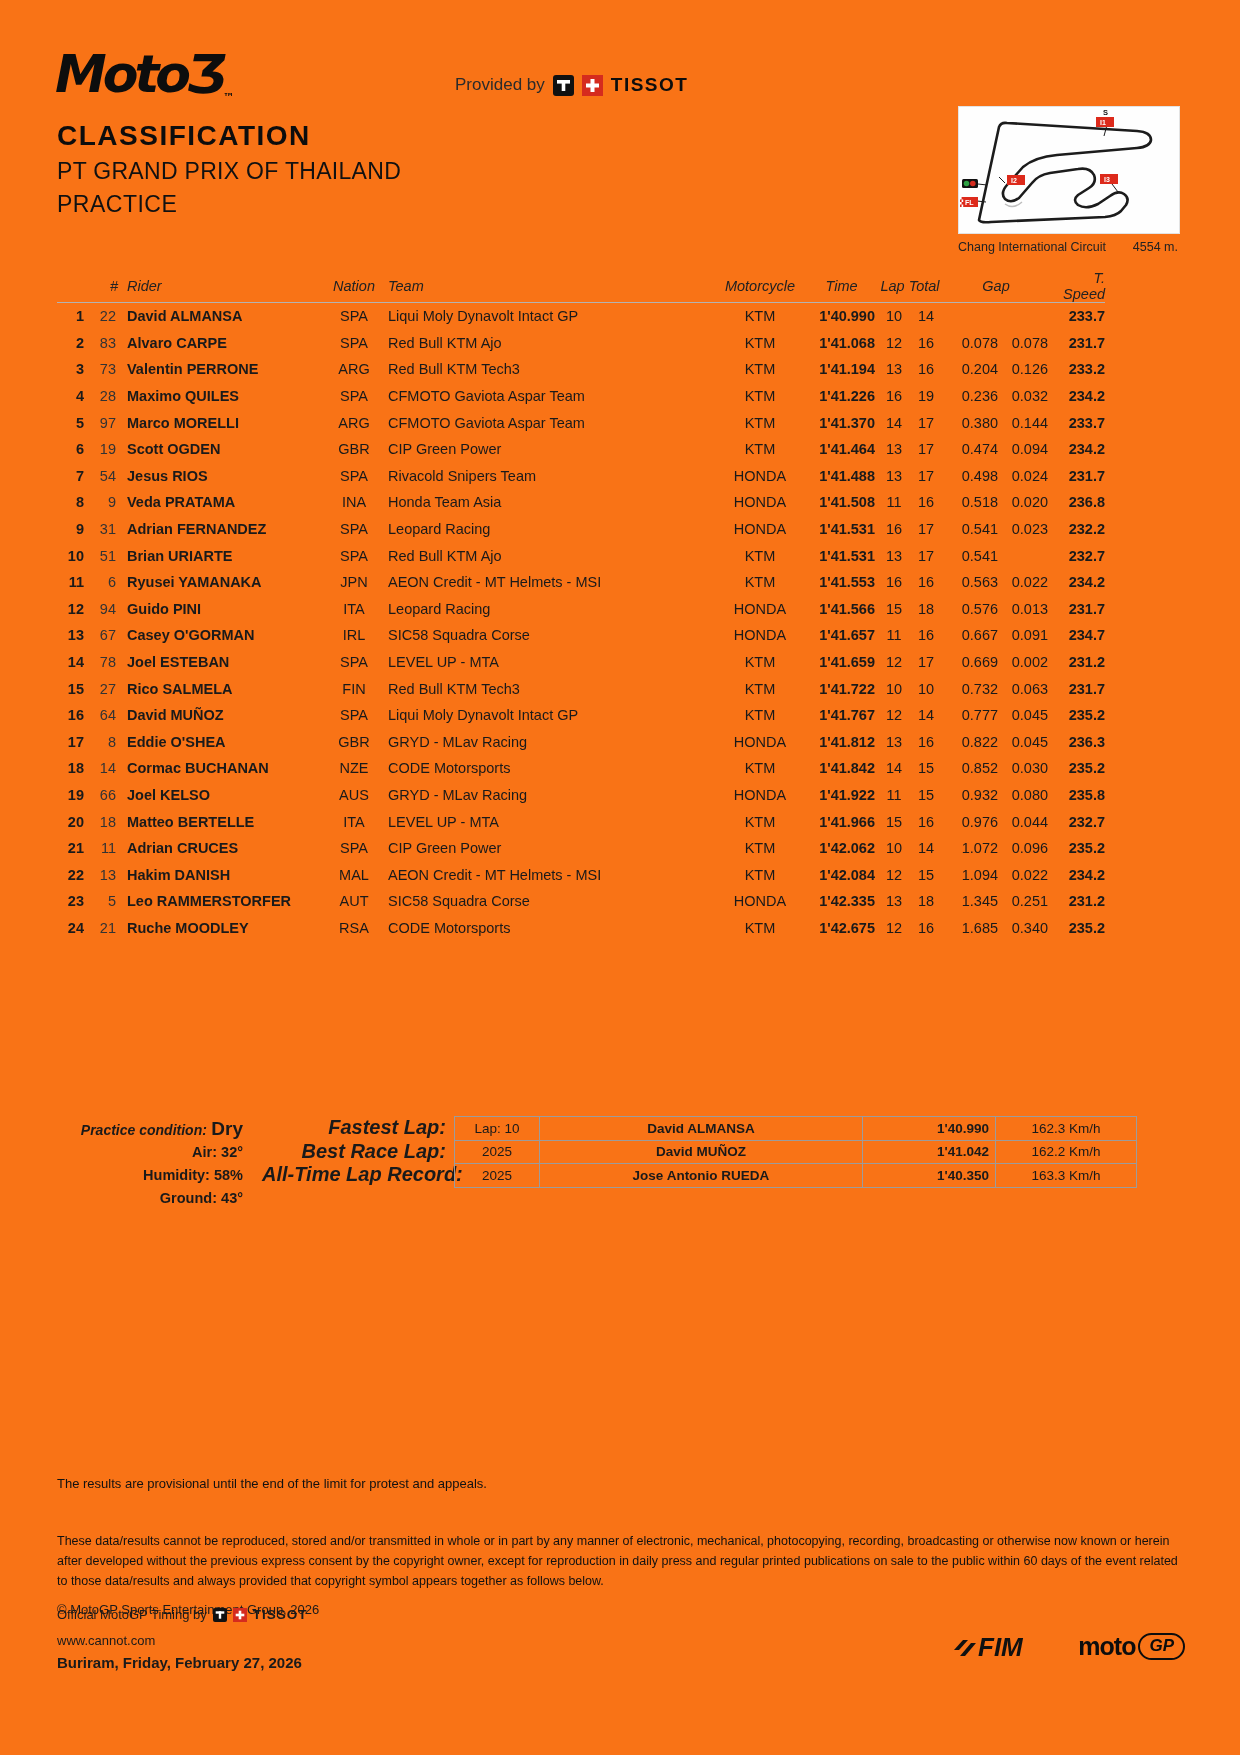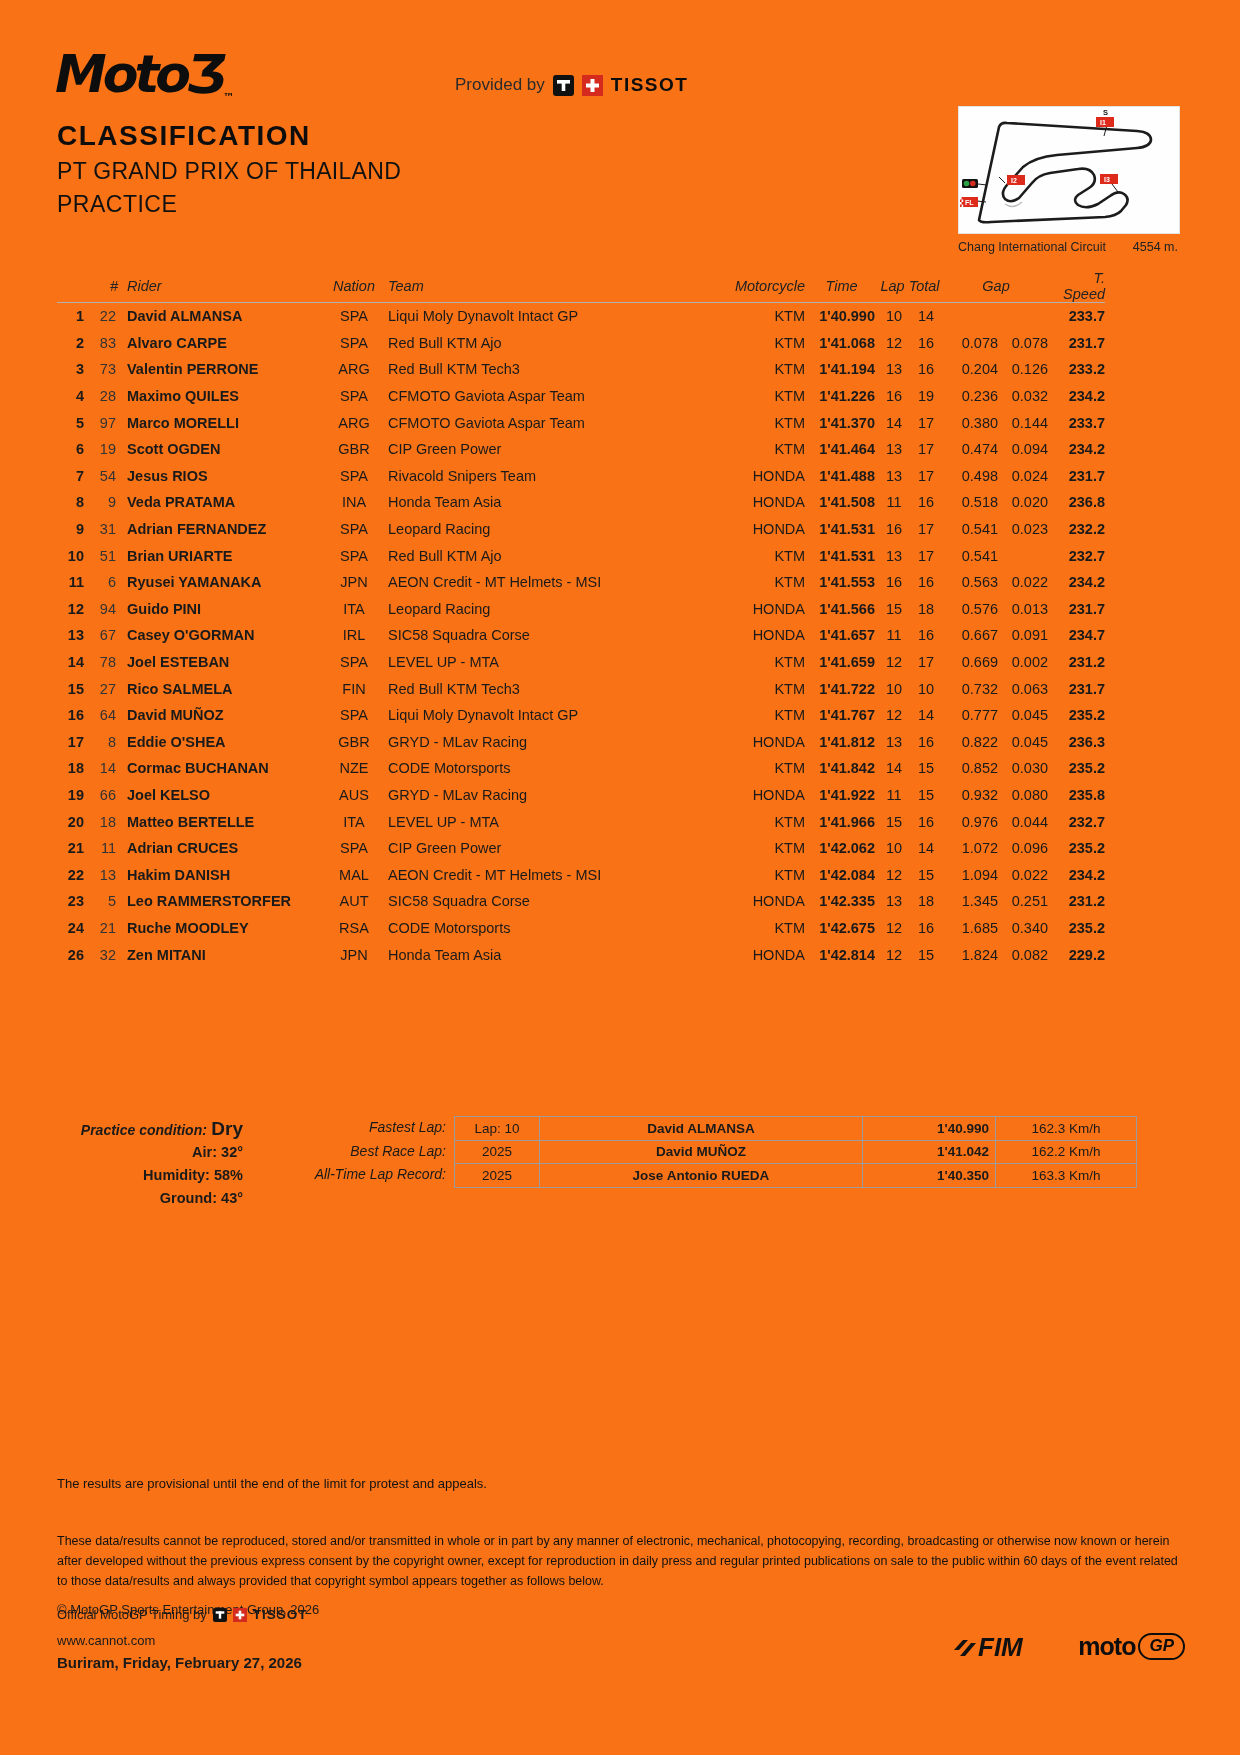--- a/index.html
+++ b/index.html
@@ -34,42 +34,42 @@
   .classification th { font-style:italic; font-weight:normal; font-size:14.5px; color:#222;
                        height:30px; vertical-align:middle; border-bottom:1px solid #b3b3b3; padding:0; }
   .classification td { font-size:14.5px; height:26.6px; vertical-align:middle; padding:0; white-space:nowrap; overflow:hidden; }
   th.h-pos, td.c-num { text-align:right; }
   td.c-pos { text-align:right; font-weight:bold; padding-right:6px; }
   td.c-num { padding-right:2px; color:#333; }
   th.h-rider, td.c-rider { text-align:left; padding-left:9px; }
   td.c-rider { font-weight:bold; }
   th.h-nation, td.c-nation { text-align:center; }
   th.h-team, td.c-team { text-align:left; padding-left:10px; }
-  th.h-bike, td.c-bike { text-align:right; }
+  th.h-bike, td.c-bike { text-align:center; }
   th.h-time { text-align:center; }
   td.c-time { text-align:right; font-weight:bold; padding-right:3px; }
   th.h-laptotal { text-align:center; }
   td.c-lap, td.c-total { text-align:center; }
   th.h-gap { text-align:center; }
   td.c-gap_first { text-align:right; padding-right:4px; }
   td.c-gap_prev { text-align:right; padding-right:2px; }
   th.h-speed, td.c-speed { text-align:right; }
   td.c-speed { font-weight:bold; }
 
   
   .conditions { position:absolute; left:57px; top:1118px; width:186px; text-align:right; }
   .cond-main { height:26px; }
   .cond-main .cond-label { font-size:14px; font-weight:bold; font-style:italic; }
   .cond-main .cond-value { font-size:19px; font-weight:bold; }
   .cond-row { height:23px; font-size:14.5px; font-weight:bold; }
 
   
   .records { position:absolute; left:262px; top:1116px; display:flex; align-items:flex-start; }
   .records-labels { width:192px; padding-right:8px; box-sizing:border-box; }
-  .rec-label { height:23.5px; line-height:23.5px; text-align:right; font-size:14px; font-weight:normal; font-style:italic; white-space:nowrap; }
+  .rec-label { height:23.5px; line-height:23.5px; text-align:right; font-size:20px; font-weight:bold; font-style:italic; white-space:nowrap; }
   .records-table { border-collapse:collapse; }
   .records-table td { border:1px solid #9c9c9c; height:22.5px; font-size:13.5px; padding:0 6px; white-space:nowrap; }
   td.rec-c1 { width:72px; text-align:center; }
   td.rec-name { width:310px; text-align:center; font-weight:bold; }
   td.rec-time { width:120px; text-align:right; font-weight:bold; }
   td.rec-speed { width:128px; text-align:center; }
 
   
   .provisional { position:absolute; left:57px; top:1476px; font-size:13px; color:#111; }
   .protest-row { position:absolute; left:57px; top:1488px; width:1126px; display:flex; align-items:flex-end; font-size:13px; }
@@ -513,34 +513,20 @@
           <td class="c-nation">RSA</td>
           <td class="c-team">CODE Motorsports</td>
           <td class="c-bike">KTM</td>
           <td class="c-time">1'42.675</td>
           <td class="c-lap">12</td>
           <td class="c-total">16</td>
           <td class="c-gap_first">1.685</td>
           <td class="c-gap_prev">0.340</td>
           <td class="c-speed">235.2</td>
         </tr>
-        <tr>
-          <td class="c-pos">26</td>
-          <td class="c-num">32</td>
-          <td class="c-rider">Zen MITANI</td>
-          <td class="c-nation">JPN</td>
-          <td class="c-team">Honda Team Asia</td>
-          <td class="c-bike">HONDA</td>
-          <td class="c-time">1'42.814</td>
-          <td class="c-lap">12</td>
-          <td class="c-total">15</td>
-          <td class="c-gap_first">1.824</td>
-          <td class="c-gap_prev">0.082</td>
-          <td class="c-speed">229.2</td>
-        </tr>
       </tbody>
   </table>
 
   <div class="conditions">
     <div class="cond-main">
       <span class="cond-label">Practice condition:</span>
       <span class="cond-value">Dry</span>
     </div>
     <div>
         <div class="cond-row"><span>Air:</span> <span>32°</span></div>

